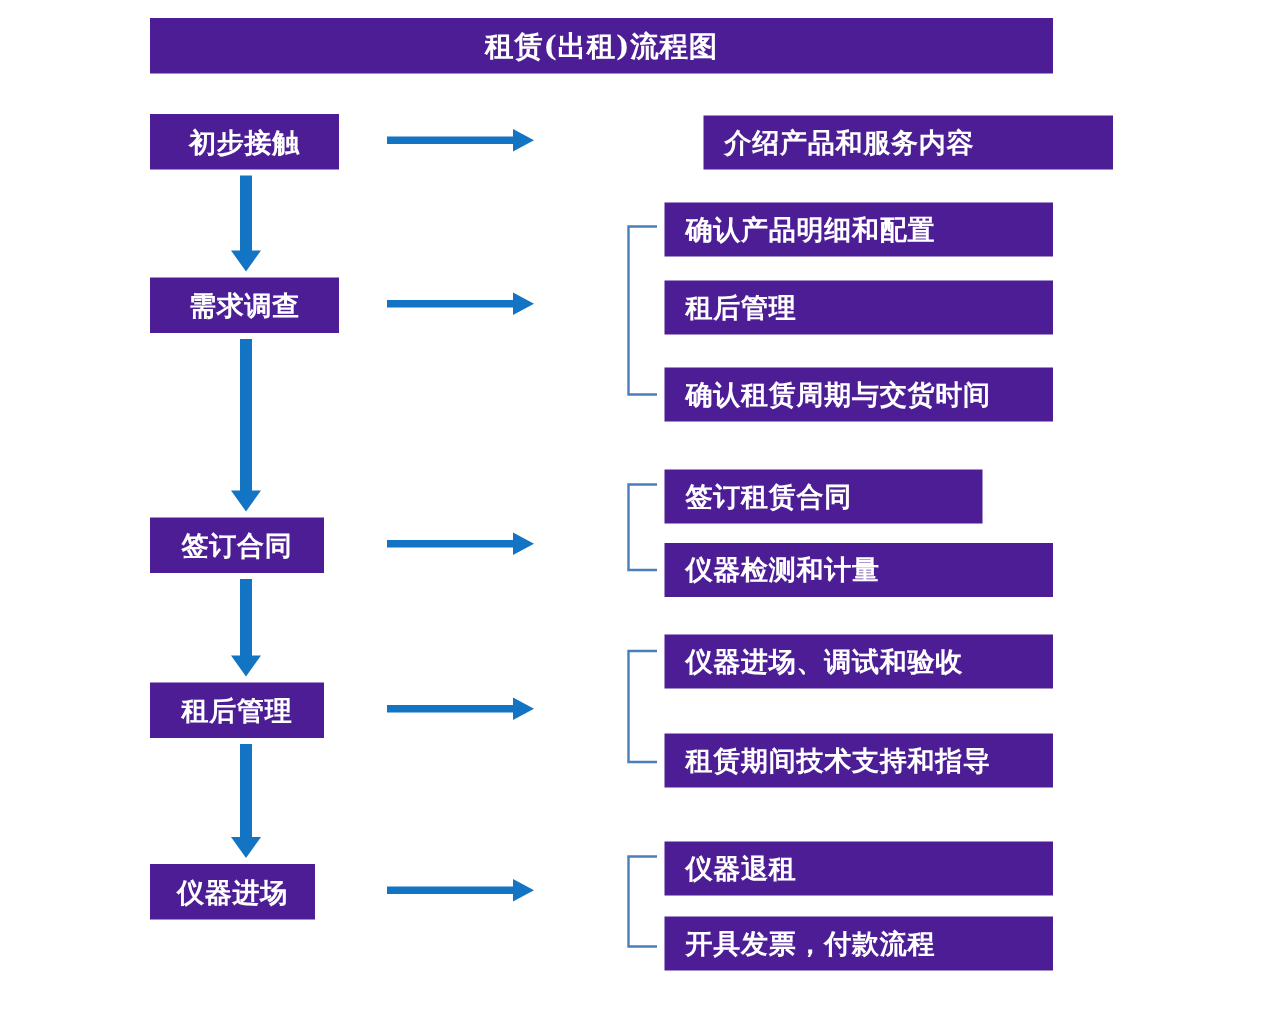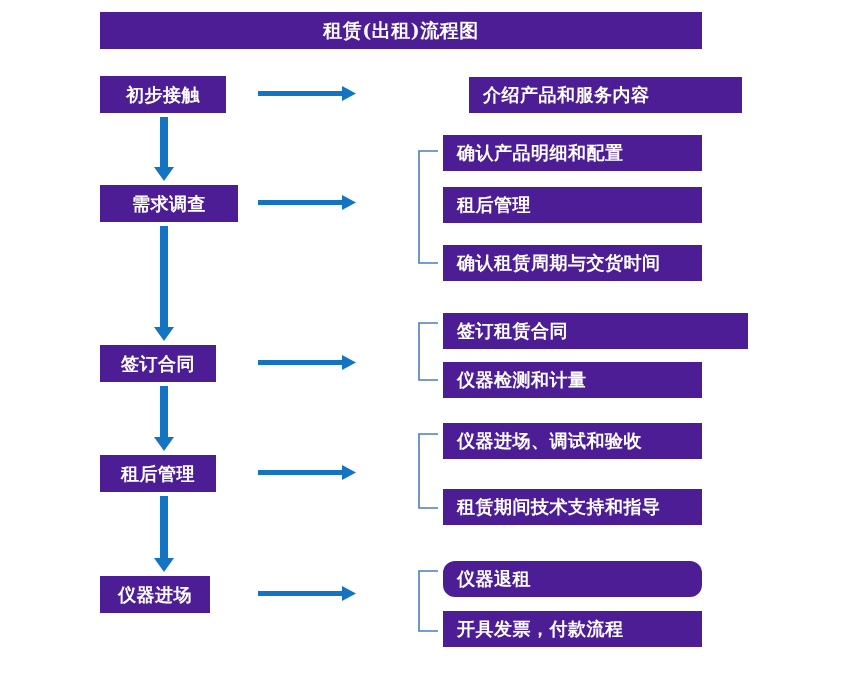--- a/index.html
+++ b/index.html
@@ -67,21 +67,21 @@
 <div id="canvas">
 
   <div class="box title-bar" style="left:100px; top:12px; width:602px; height:37px;">
     <span>租赁(出租)流程图</span>
   </div>
 
   <div class="box stage-box" style="left:100px; top:76px; width:126px; height:37px;">
     <span>初步接触</span>
   </div>
 
-  <div class="box stage-box" style="left:100px; top:185px; width:138px; height:37px;">
+  <div class="box stage-box" style="left:100px; top:185px; width:126px; height:37px;">
     <span>需求调查</span>
   </div>
 
   <div class="box stage-box" style="left:100px; top:345px; width:116px; height:37px;">
     <span>签订合同</span>
   </div>
 
   <div class="box stage-box" style="left:100px; top:455px; width:116px; height:37px;">
     <span>租后管理</span>
   </div>
@@ -99,37 +99,37 @@
   </div>
 
   <div class="box detail-box" style="left:443px; top:187px; width:259px; height:36px;">
     <span>租后管理</span>
   </div>
 
   <div class="box detail-box" style="left:443px; top:245px; width:259px; height:36px;">
     <span>确认租赁周期与交货时间</span>
   </div>
 
-  <div class="box detail-box" style="left:443px; top:313px; width:305px; height:36px;">
+  <div class="box detail-box" style="left:443px; top:313px; width:212px; height:36px;">
     <span>签订租赁合同</span>
   </div>
 
   <div class="box detail-box" style="left:443px; top:362px; width:259px; height:36px;">
     <span>仪器检测和计量</span>
   </div>
 
   <div class="box detail-box" style="left:443px; top:423px; width:259px; height:36px;">
     <span>仪器进场、调试和验收</span>
   </div>
 
   <div class="box detail-box" style="left:443px; top:489px; width:259px; height:36px;">
     <span>租赁期间技术支持和指导</span>
   </div>
 
-  <div class="box detail-box" style="left:443px; top:561px; width:259px; height:36px;border-radius:12px;">
+  <div class="box detail-box" style="left:443px; top:561px; width:259px; height:36px;">
     <span>仪器退租</span>
   </div>
 
   <div class="box detail-box" style="left:443px; top:611px; width:259px; height:36px;">
     <span>开具发票，付款流程</span>
   </div>
 
   <div class="arrow-h" style="left:258px; top:82px; width:100px;">
     <svg width="100" height="24" viewBox="0 0 100 24">
       <rect x="0" y="9" width="88" height="5" fill="#1474c4"></rect>

